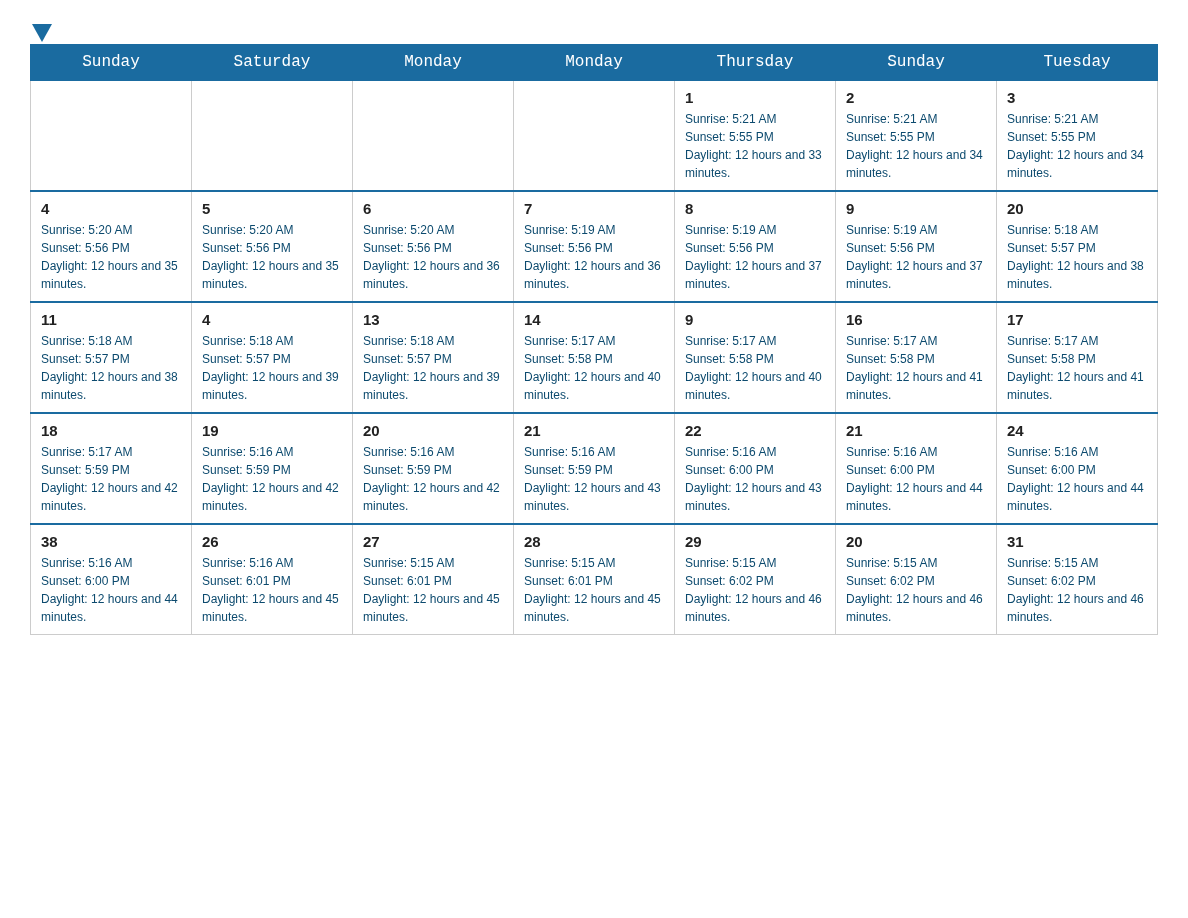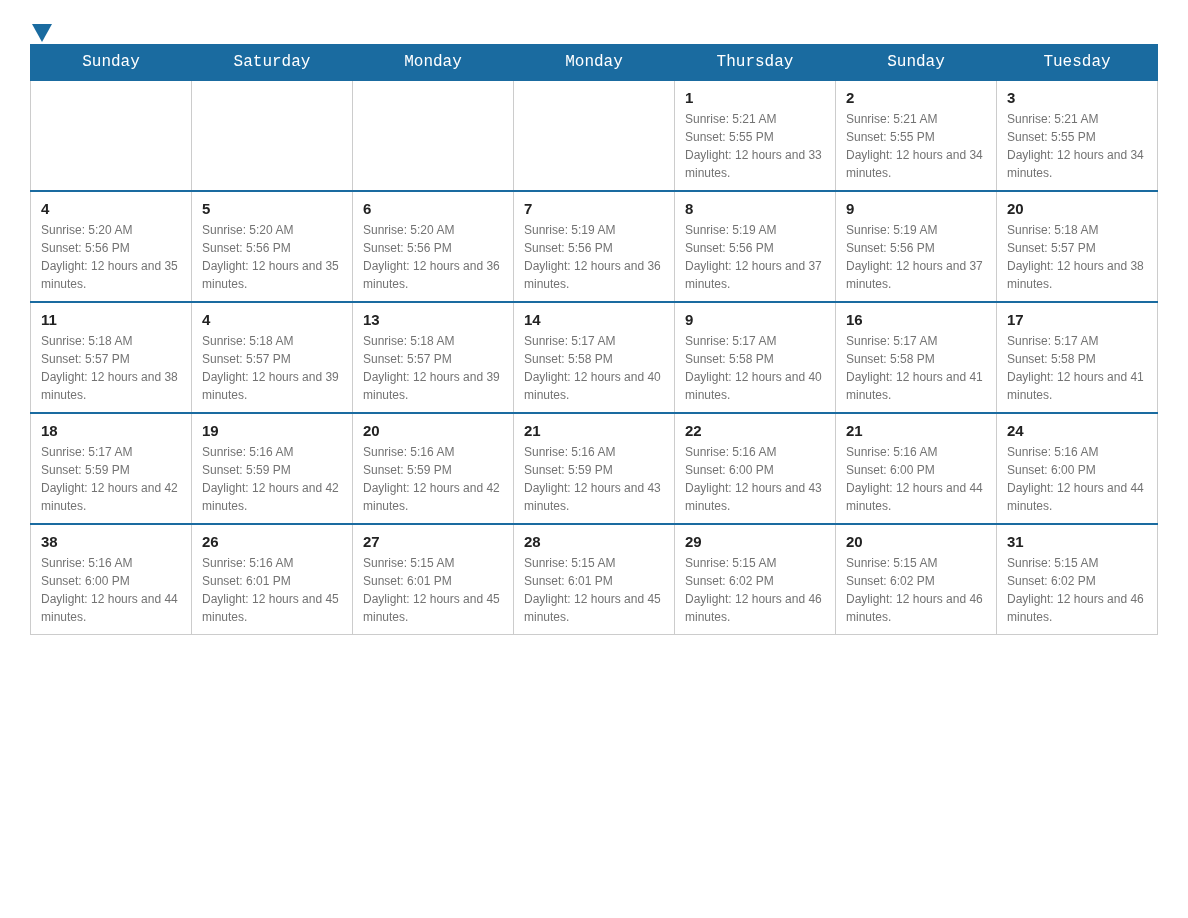--- a/index.html
+++ b/index.html
@@ -81,21 +81,21 @@
       border-top: 2px solid #1a6ba0;
     }
     .day-number {
       font-size: 15px;
       font-weight: bold;
       color: #222;
       margin-bottom: 4px;
     }
     .day-info {
       font-size: 12px;
-      color: #737373;
+      color: #0c4a6e;
       line-height: 1.5;
     }
     .empty-cell {
       background: #fff;
     }
   </style>
 </head>
 <body>
 
 <div class="header">

